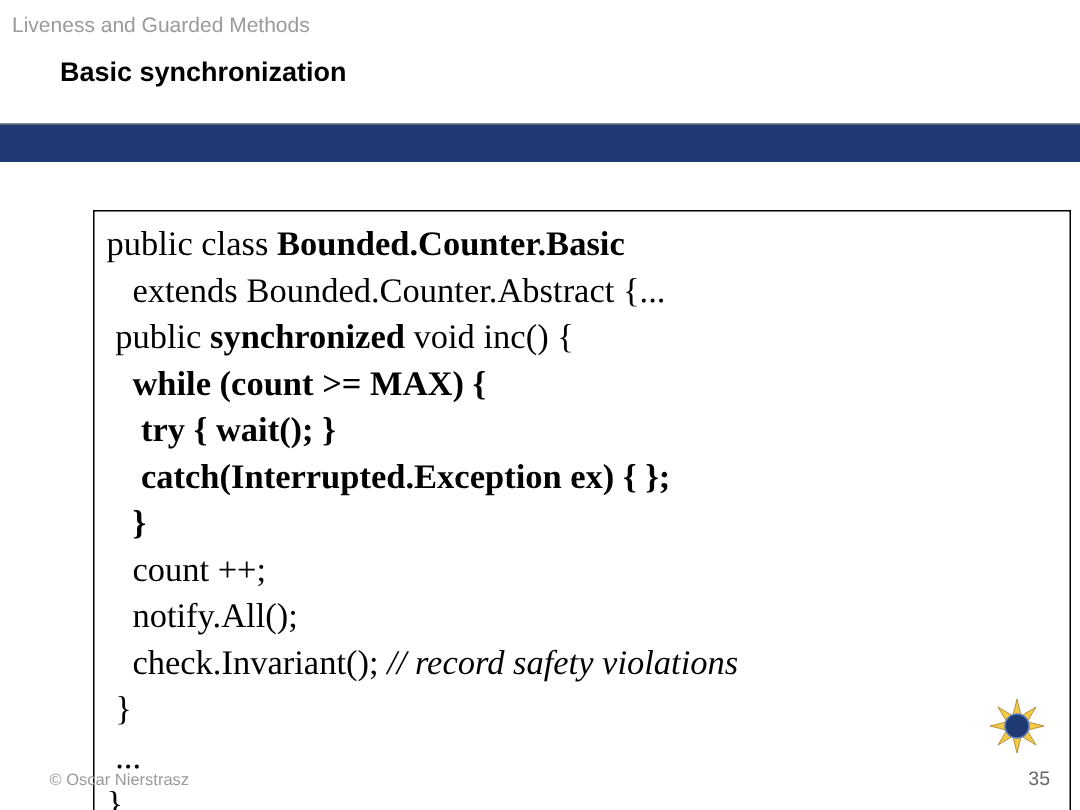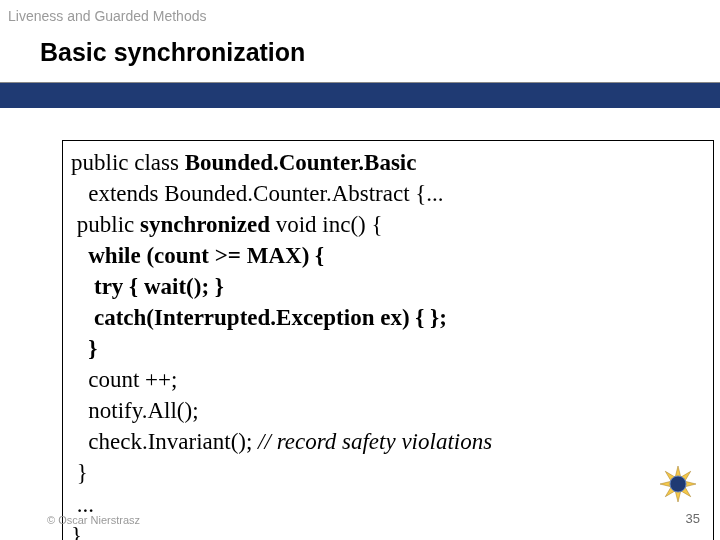--- a/index.html
+++ b/index.html
@@ -15,21 +15,21 @@
     position: absolute;
     top: 8px;
     left: 8px;
     font-size: 14px;
     color: #9a9a9a;
   }
   .title {
     position: absolute;
     top: 38px;
     left: 40px;
-    font-size: 25px;
+    font-size: 18px;
     font-weight: bold;
     color: #000;
   }
   .bar {
     position: absolute;
     top: 82px;
     left: 0;
     width: 720px;
     height: 26px;
     background: #1f3a73;
@@ -46,21 +46,21 @@
     font-size: 23px;
     line-height: 1.35;
     color: #000;
     white-space: pre;
   }
   .kw { font-weight: bold; }
   .cm { font-style: italic; }
   .footer {
     position: absolute;
     bottom: 14px;
-    left: 47px;
+    left: 33px;
     font-size: 11px;
     color: #9a9a9a;
   }
   .pagenum {
     position: absolute;
     bottom: 14px;
     right: 20px;
     font-size: 13px;
     color: #6a6a6a;
     text-align: right;

